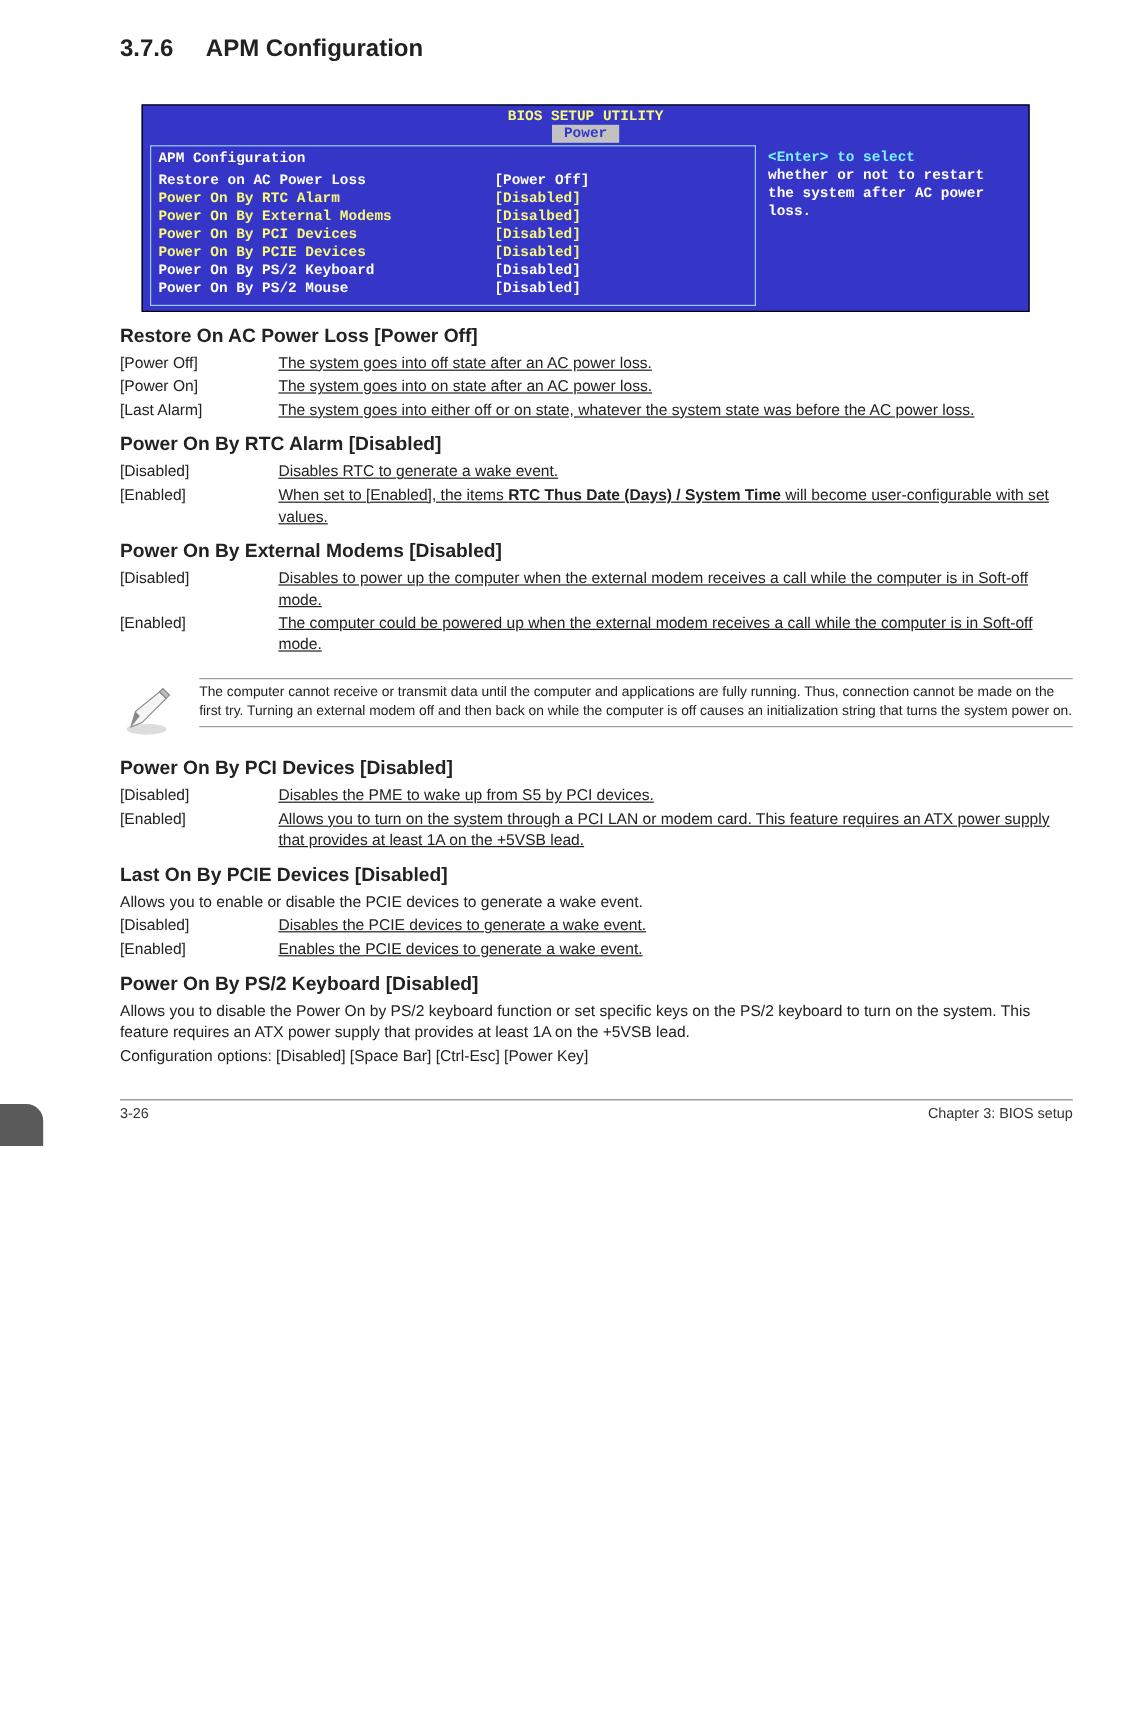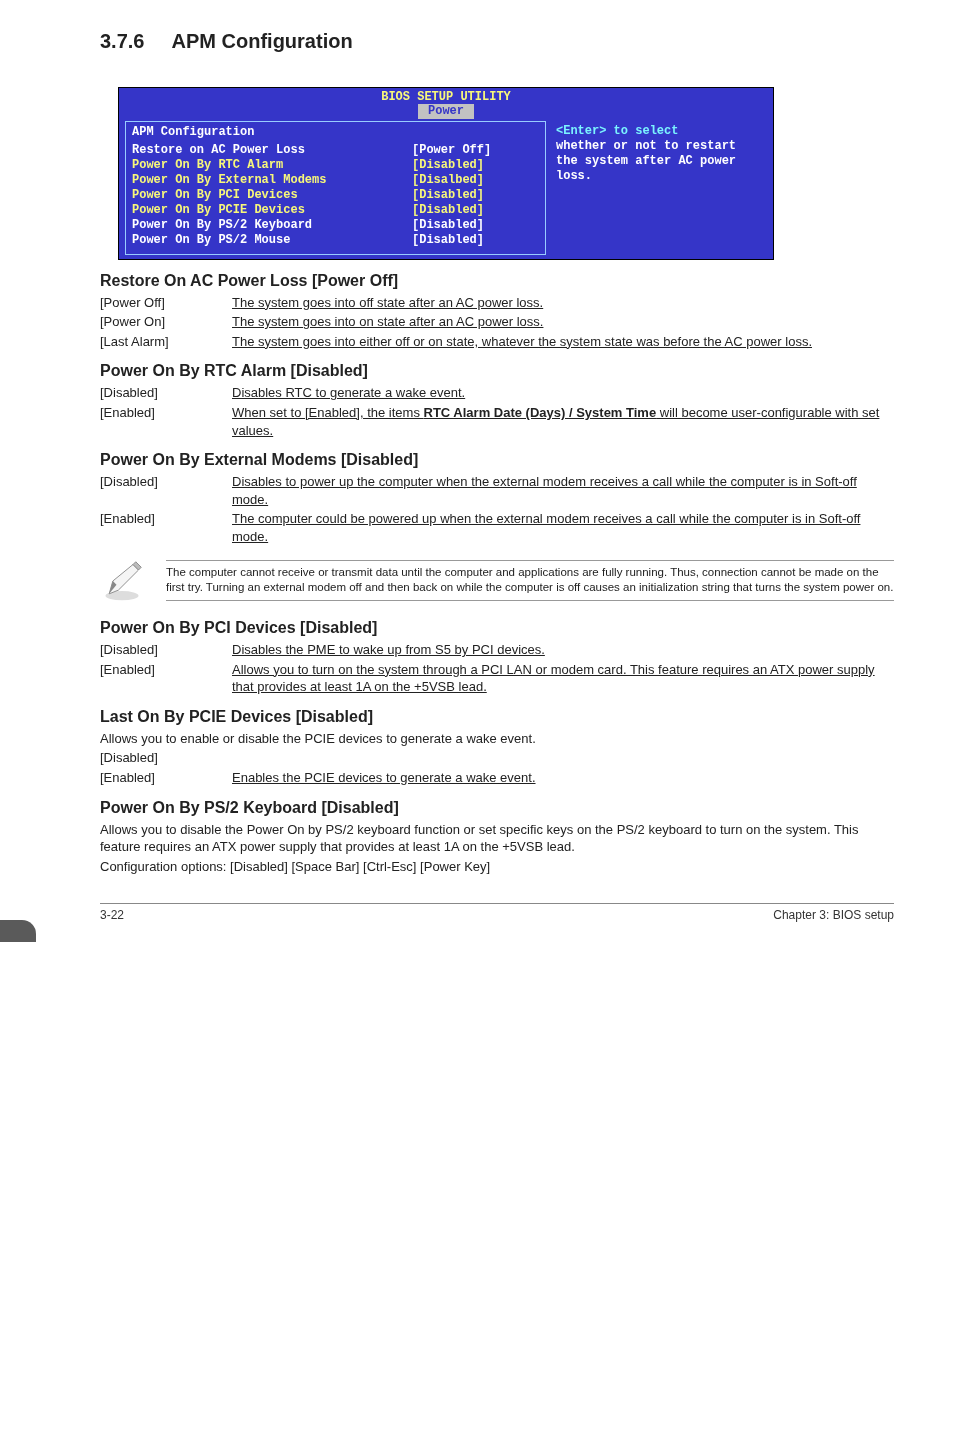--- a/index.html
+++ b/index.html
@@ -17,21 +17,21 @@
       font-weight: bold;
       margin-bottom: 34px;
     }
     .bios-box {
       border: 1px solid #000;
       background: #3535c8;
       color: #fff;
       font-family: "Courier New", monospace;
       font-size: 12px;
       margin: 0 0 8px 18px;
-      width: 656px;
+      width: 740px;
       padding-bottom: 2px;
     }
     .bios-header {
       text-align: center;
       color: #f8f87a;
       font-weight: bold;
       padding-top: 2px;
       line-height: 1.2;
     }
     .bios-tab {
@@ -78,21 +78,21 @@
     .defrow {
       display: flex;
       font-size: 13px;
       line-height: 1.35;
       margin: 2px 0;
     }
     .defrow .key { width: 132px; flex-shrink: 0; }
     .defrow .val { flex: 1; text-decoration: underline; }
     p.para { font-size: 13px; line-height: 1.35; margin: 2px 0; }
 
-    .note-block { display: flex; gap: 18px; margin: 8px 0 10px 0; align-items: center; }
+    .note-block { display: flex; gap: 18px; margin: 20px 0 10px 0; align-items: flex-start; }
     .note-line-top, .note-line-bottom { border-top: 1px solid #999; margin-left: 0; }
     .note-wrap { flex: 1; }
     .note-icon { width: 48px; padding-top: 6px; flex-shrink:0;}
     .note-text { font-size: 11.5px; line-height: 1.35; padding: 4px 0; color: #222; }
 
     .side-tab {
       position: absolute;
       left: 0;
       top: 920px;
       width: 36px;
@@ -193,21 +193,21 @@
     <span class="val">The system goes into either off or on state, whatever the system state was before the AC power loss.</span>
   </div>
 
 <h3 class="subhead">Power On By RTC Alarm [Disabled]</h3>
 <div class="defrow">
     <span class="key">[Disabled]</span>
     <span class="val">Disables RTC to generate a wake event.</span>
   </div>
 <div class="defrow">
     <span class="key">[Enabled]</span>
-    <span class="val"><span>When set to [Enabled], the items </span><b>RTC Alarm Date (Days) / System Time</b><span> will become user-configurable with set values.</span></span>
+    <span class="val"><span>When set to [Enabled], the items </span><b>RTC Thus Date (Days) / System Time</b><span> will become user-configurable with set values.</span></span>
   </div>
 
 <h3 class="subhead">Power On By External Modems [Disabled]</h3>
 <div class="defrow">
     <span class="key">[Disabled]</span>
     <span class="val">Disables to power up the computer when the external modem receives a call while the computer is in Soft-off mode.</span>
   </div>
 <div class="defrow">
     <span class="key">[Enabled]</span>
     <span class="val">The computer could be powered up when the external modem receives a call while the computer is in Soft-off mode.</span>
@@ -236,26 +236,27 @@
   </div>
 <div class="defrow">
     <span class="key">[Enabled]</span>
     <span class="val">Allows you to turn on the system through a PCI LAN or modem card. This feature requires an ATX power supply that provides at least 1A on the +5VSB lead.</span>
   </div>
 
 <h3 class="subhead">Last On By PCIE Devices [Disabled]</h3>
 <p class="para">Allows you to enable or disable the PCIE devices to generate a wake event.</p>
 <div class="defrow">
     <span class="key">[Disabled]</span>
+    <span class="val">Disables the PCIE devices to generate a wake event.</span>
   </div>
 <div class="defrow">
     <span class="key">[Enabled]</span>
     <span class="val">Enables the PCIE devices to generate a wake event.</span>
   </div>
 
 <h3 class="subhead">Power On By PS/2 Keyboard [Disabled]</h3>
 <p class="para">Allows you to disable the Power On by PS/2 keyboard function or set specific keys on the PS/2 keyboard to turn on the system. This feature requires an ATX power supply that provides at least 1A on the +5VSB lead.</p>
 <p class="para">Configuration options: [Disabled] [Space Bar] [Ctrl-Esc] [Power Key]</p>
 
 <div class="footer">
-  <span>3-22</span>
+  <span>3-26</span>
   <span>Chapter 3: BIOS setup</span>
 </div>
 
 </body></html>

